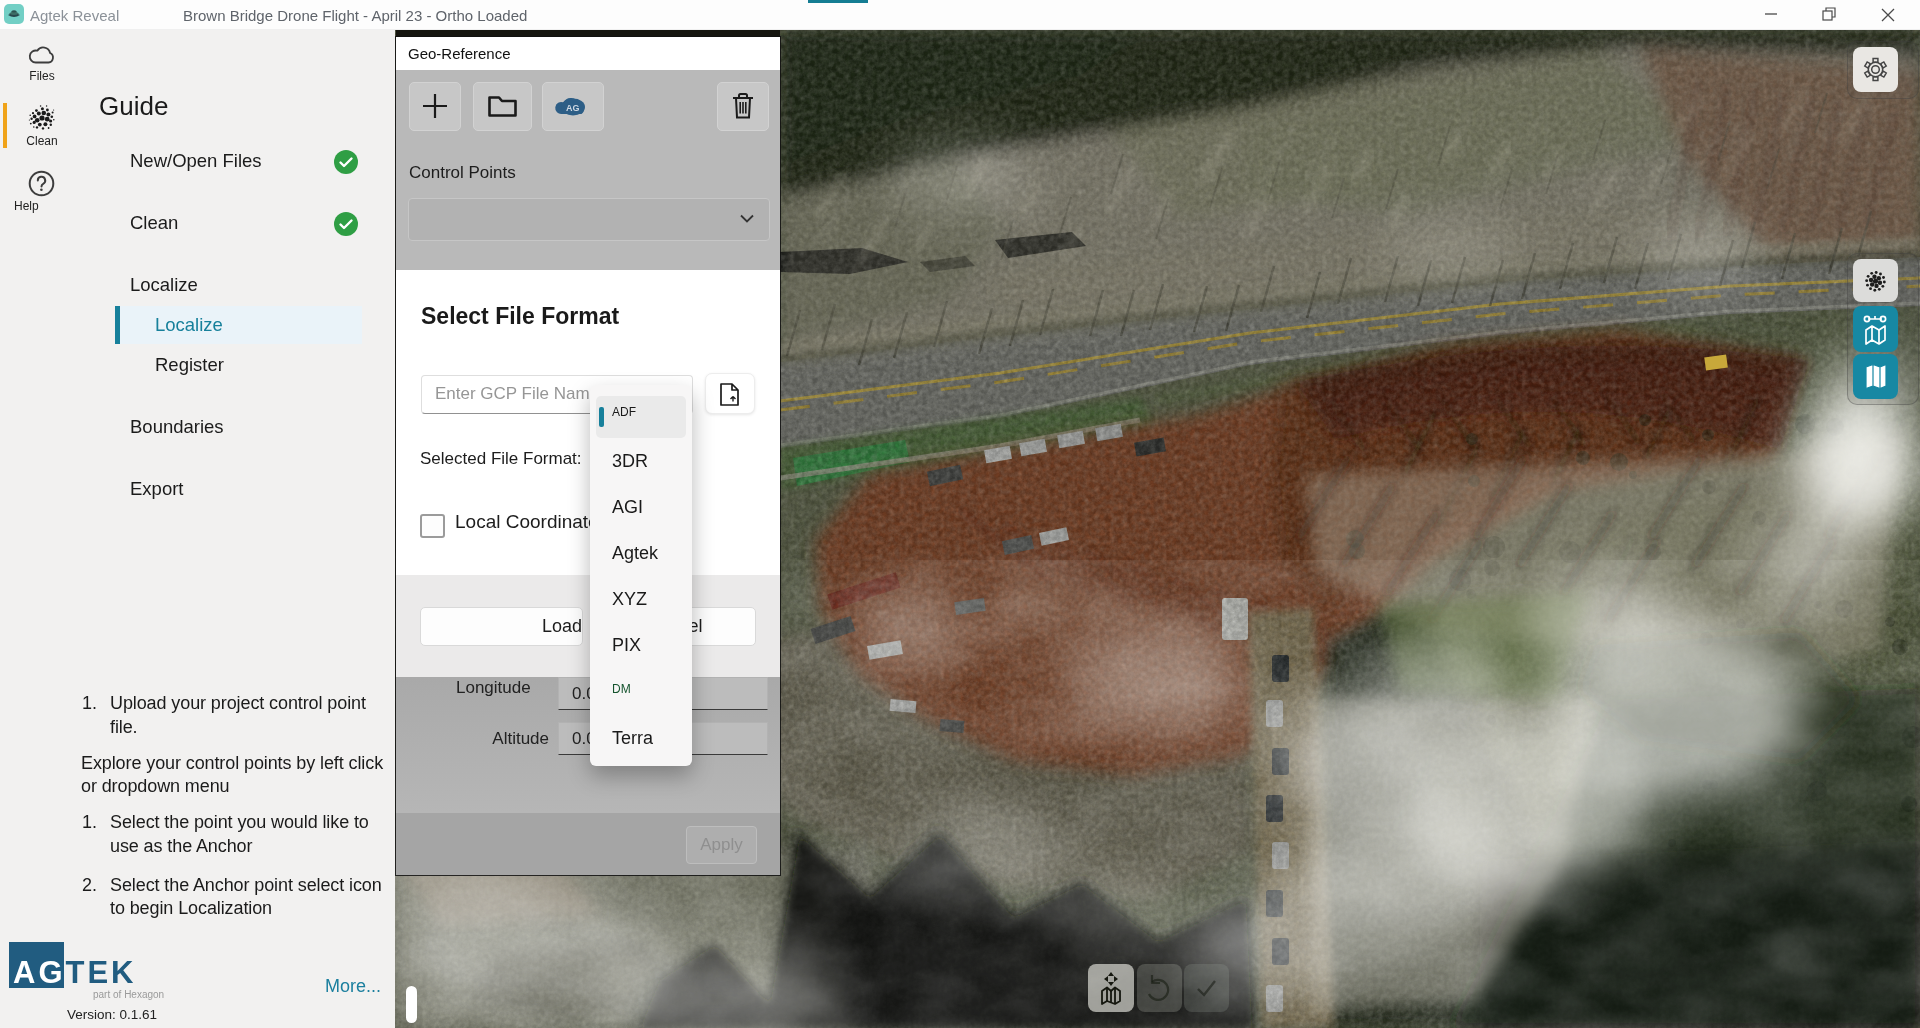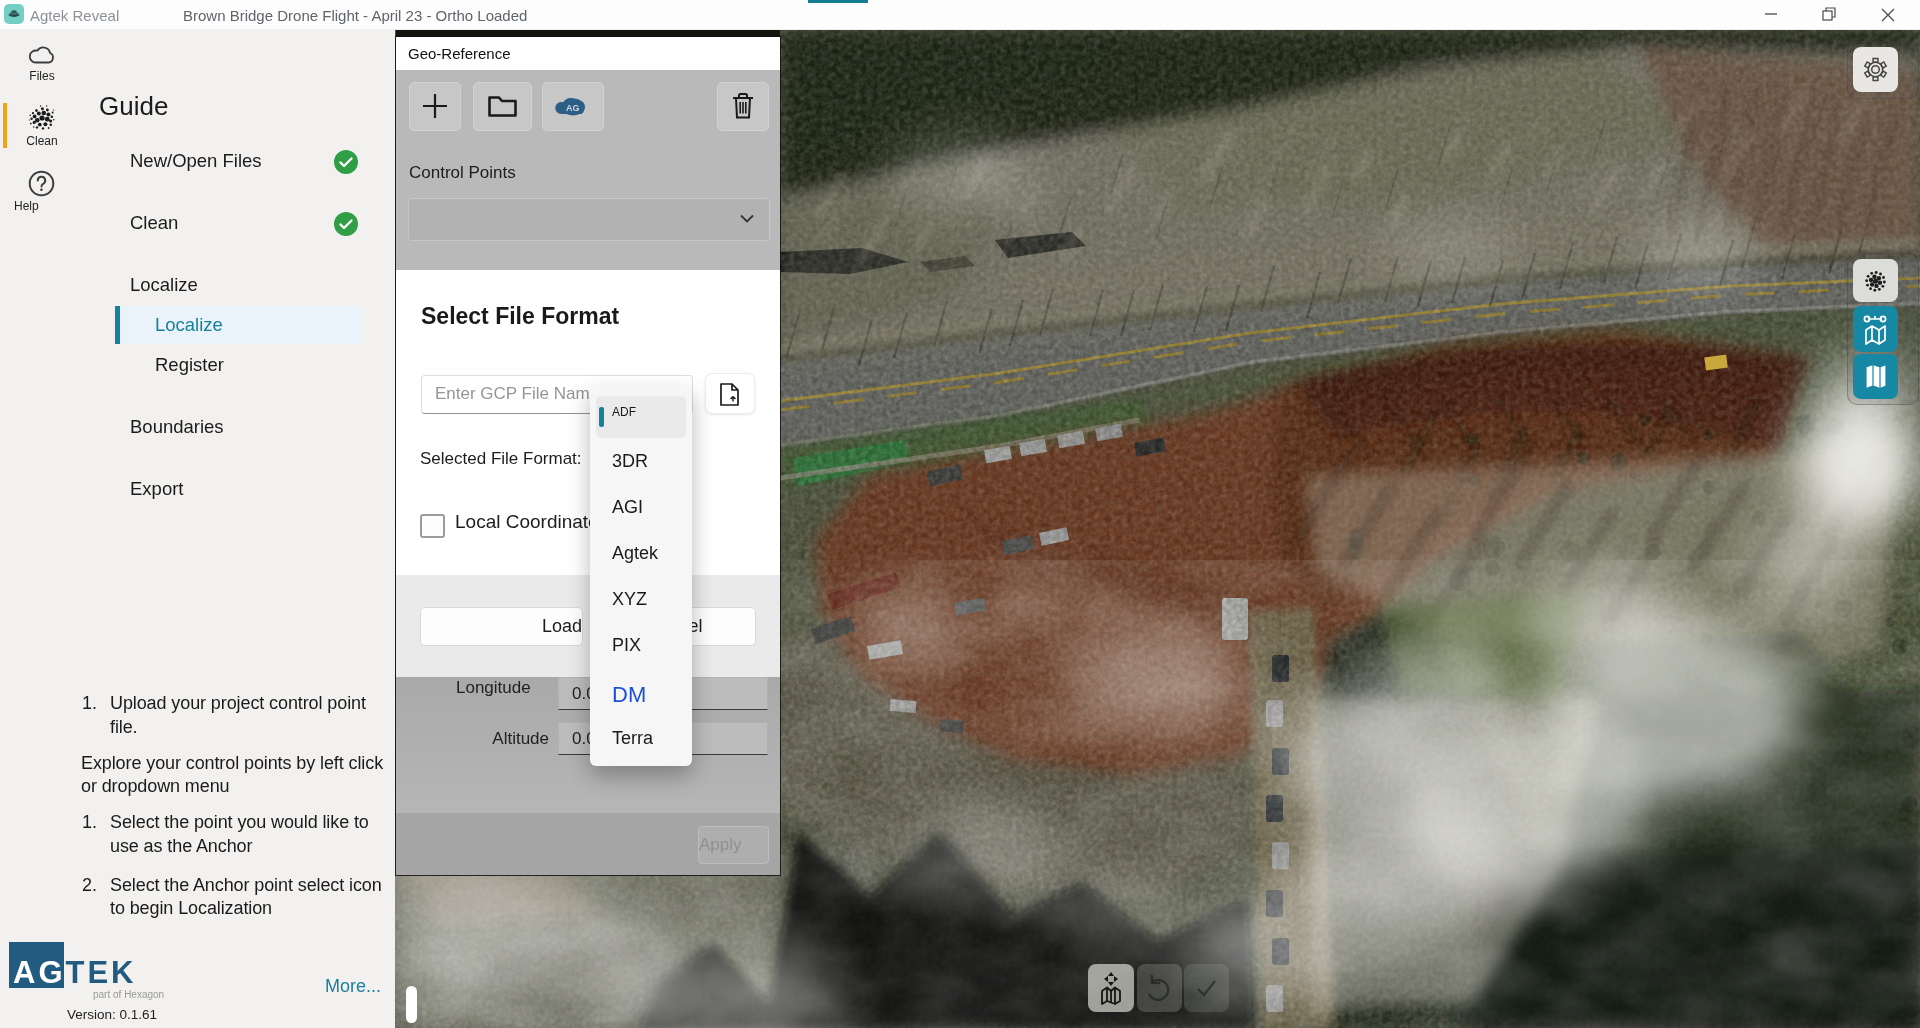--- a/index.html
+++ b/index.html
@@ -576,28 +576,28 @@
 <div class="abs" style="left:60px;top:1px;width:93px;font-size:17px;color:#222;text-align:left">Longitude</div>
 <div class="abs" style="left:162px;top:0;width:210px;height:33px;background:#bcbcbc;border:1px solid #b2b2b2;border-bottom:1.5px solid #3a3a3a">
         <span class="abs" style="left:13px;top:6px;font-size:17px;color:#222">0.0</span>
       </div>
 <div class="abs" style="left:60px;top:52px;width:93px;font-size:17px;color:#222;text-align:right">Altitude</div>
 <div class="abs" style="left:162px;top:45px;width:210px;height:33px;background:#bcbcbc;border:1px solid #b2b2b2;border-bottom:1.5px solid #3a3a3a">
         <span class="abs" style="left:13px;top:6px;font-size:17px;color:#222">0.0</span>
       </div>
 </div>
 <div class="abs" style="left:0;top:776px;width:384px;height:62px;background:#a5a5a5">
-<div class="abs" style="left:302px;top:13px;width:71px;height:38px;background:#aeaeae;border:1px solid #bdbdbd;border-radius:4px;font-size:17px;color:#8f8f8f;text-align:left;line-height:36px">Apply</div>
+<div class="abs" style="left:290px;top:13px;width:71px;height:38px;background:#aeaeae;border:1px solid #bdbdbd;border-radius:4px;font-size:17px;color:#8f8f8f;text-align:center;line-height:36px">Apply</div>
 </div>
 </div>
 <div class="abs" style="left:396px;top:30px;width:384px;height:7px;background:#15150f;z-index:44"></div>
 <div class="abs" style="left:590px;top:385px;width:102px;height:381px;background:#f7f6f6;border-radius:6px;box-shadow:0 10px 22px rgba(0,0,0,0.28);z-index:48">
 <div class="abs" style="left:6px;top:11px;width:90px;height:42px;background:#eaeaea;border-radius:5px"></div>
 <div class="abs" style="left:9px;top:22px;width:4.5px;height:20px;background:#17809b;border-radius:2px"></div>
 <div class="abs" style="left:22px;top:20px;font-size:12px;color:#1a1a1a">ADF</div>
 <div class="abs" style="left:22px;top:66px;font-size:18px;color:#1a1a1a">3DR</div>
 <div class="abs" style="left:22px;top:112px;font-size:18px;color:#1a1a1a">AGI</div>
 <div class="abs" style="left:22px;top:158px;font-size:18px;color:#1a1a1a">Agtek</div>
 <div class="abs" style="left:22px;top:204px;font-size:18px;color:#1a1a1a">XYZ</div>
 <div class="abs" style="left:22px;top:250px;font-size:18px;color:#1a1a1a">PIX</div>
-<div class="abs" style="left:22px;top:297px;font-size:22px;color:#1d4ed8">DM</div>
+<div class="abs" style="left:22px;top:297px;font-size:12px;color:#14532d">DM</div>
 <div class="abs" style="left:22px;top:343px;font-size:18px;color:#1a1a1a">Terra</div>
 </div>
 
 </body></html>

